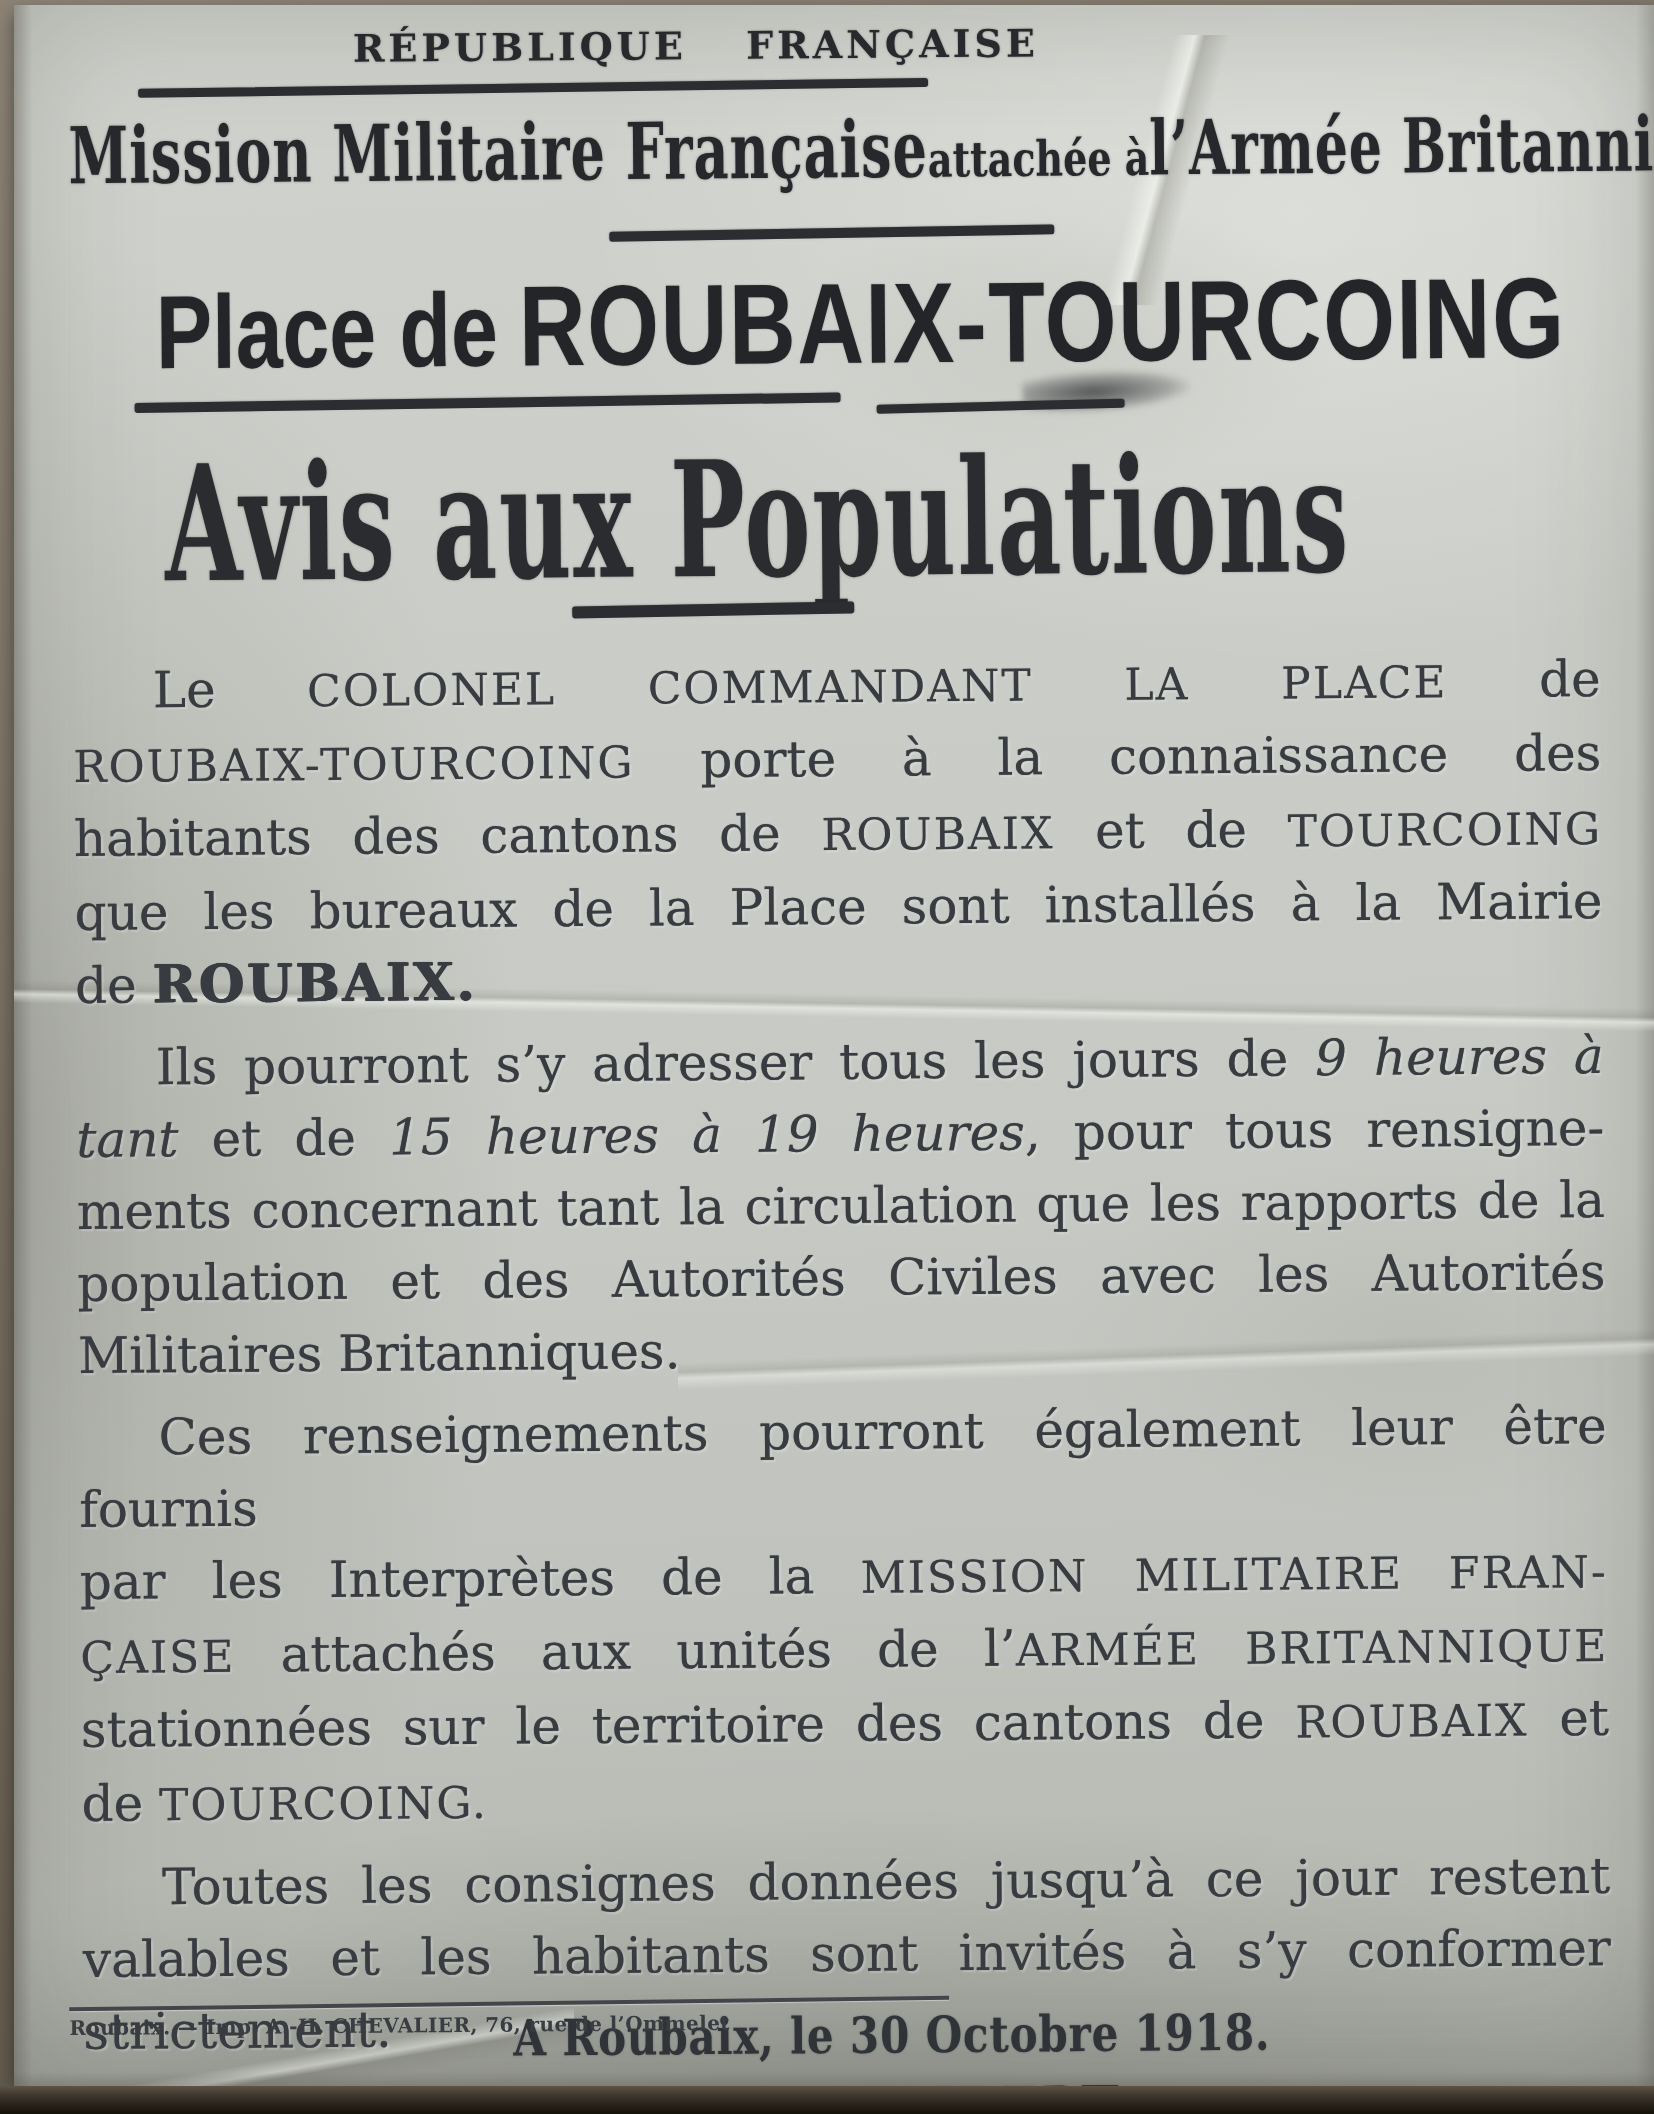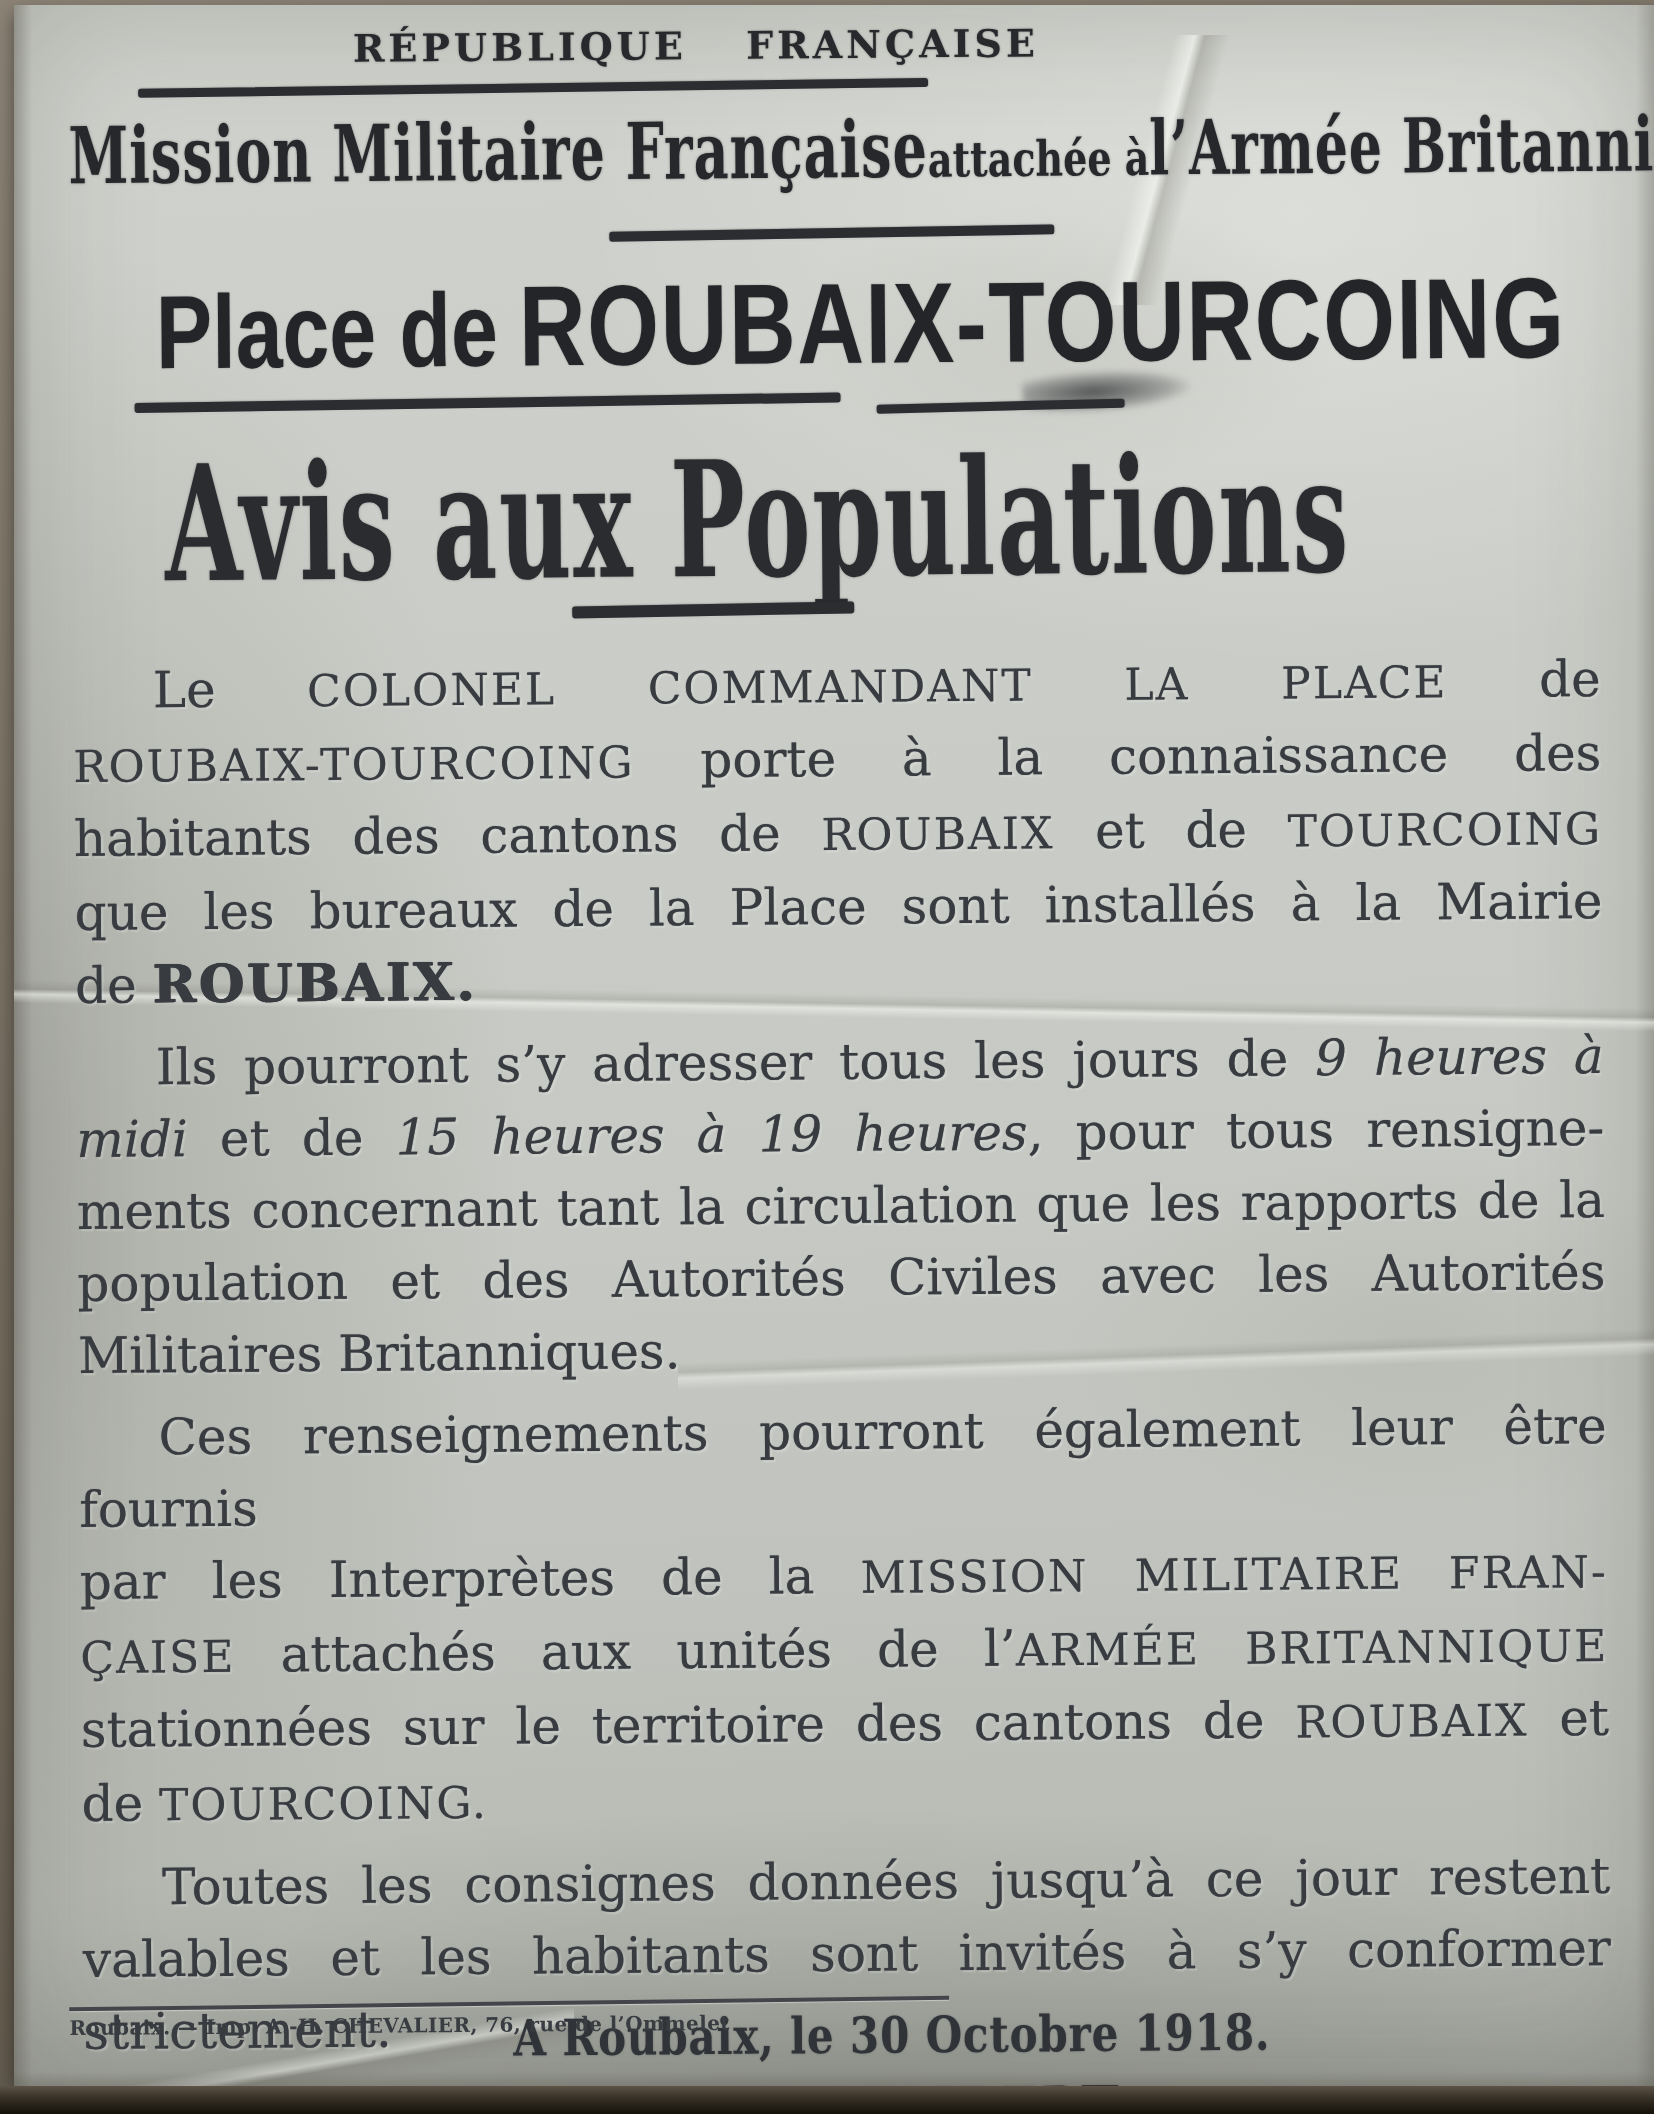--- a/index.html
+++ b/index.html
@@ -154,21 +154,21 @@
     <div class="body-text">
         <div class="para">
           <div class="pline first"><span class="run-n">Le </span><span class="run-c">COLONEL COMMANDANT LA PLACE</span><span class="run-n"> de</span></div>
           <div class="pline"><span class="run-c">ROUBAIX-TOURCOING</span><span class="run-n"> porte à la connaissance des</span></div>
           <div class="pline"><span class="run-n">habitants des cantons de </span><span class="run-c">ROUBAIX</span><span class="run-n"> et de </span><span class="run-c">TOURCOING</span></div>
           <div class="pline"><span class="run-n">que les bureaux de la Place sont installés à la Mairie</span></div>
           <div class="pline last"><span class="run-n">de </span><span class="run-b">ROUBAIX.</span></div>
         </div>
         <div class="para">
           <div class="pline first"><span class="run-n">Ils pourront s’y adresser tous les jours de </span><span class="run-i">9 heures à</span></div>
-          <div class="pline"><span class="run-i">midi</span><span class="run-n"> et de </span><span class="run-i">15 heures à 19 heures</span><span class="run-n">, pour tous rensigne-</span></div>
+          <div class="pline"><span class="run-i">tant</span><span class="run-n"> et de </span><span class="run-i">15 heures à 19 heures</span><span class="run-n">, pour tous rensigne-</span></div>
           <div class="pline"><span class="run-n">ments concernant tant la circulation que les rapports de la</span></div>
           <div class="pline"><span class="run-n">population et des Autorités Civiles avec les Autorités</span></div>
           <div class="pline last"><span class="run-n">Militaires Britanniques.</span></div>
         </div>
         <div class="para">
           <div class="pline first"><span class="run-n">Ces renseignements pourront également leur être fournis</span></div>
           <div class="pline"><span class="run-n">par les Interprètes de la </span><span class="run-c">MISSION MILITAIRE FRAN-</span></div>
           <div class="pline"><span class="run-c">ÇAISE</span><span class="run-n"> attachés aux unités de l’</span><span class="run-c">ARMÉE BRITANNIQUE</span></div>
           <div class="pline"><span class="run-n">stationnées sur le territoire des cantons de </span><span class="run-c">ROUBAIX</span><span class="run-n"> et</span></div>
           <div class="pline last"><span class="run-n">de </span><span class="run-c">TOURCOING.</span></div>

